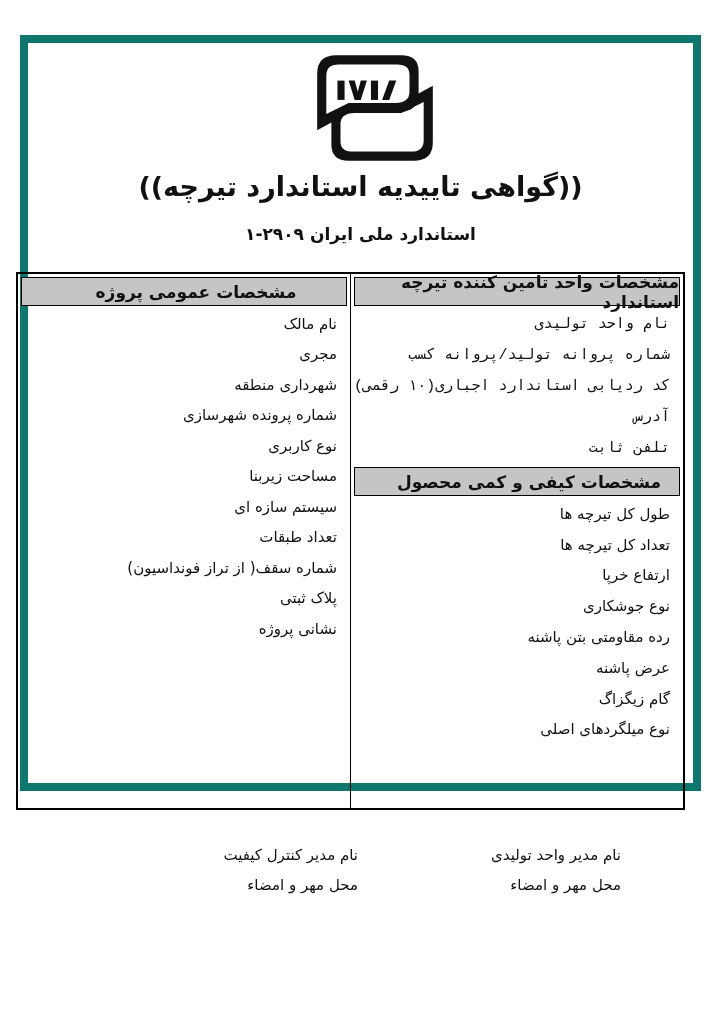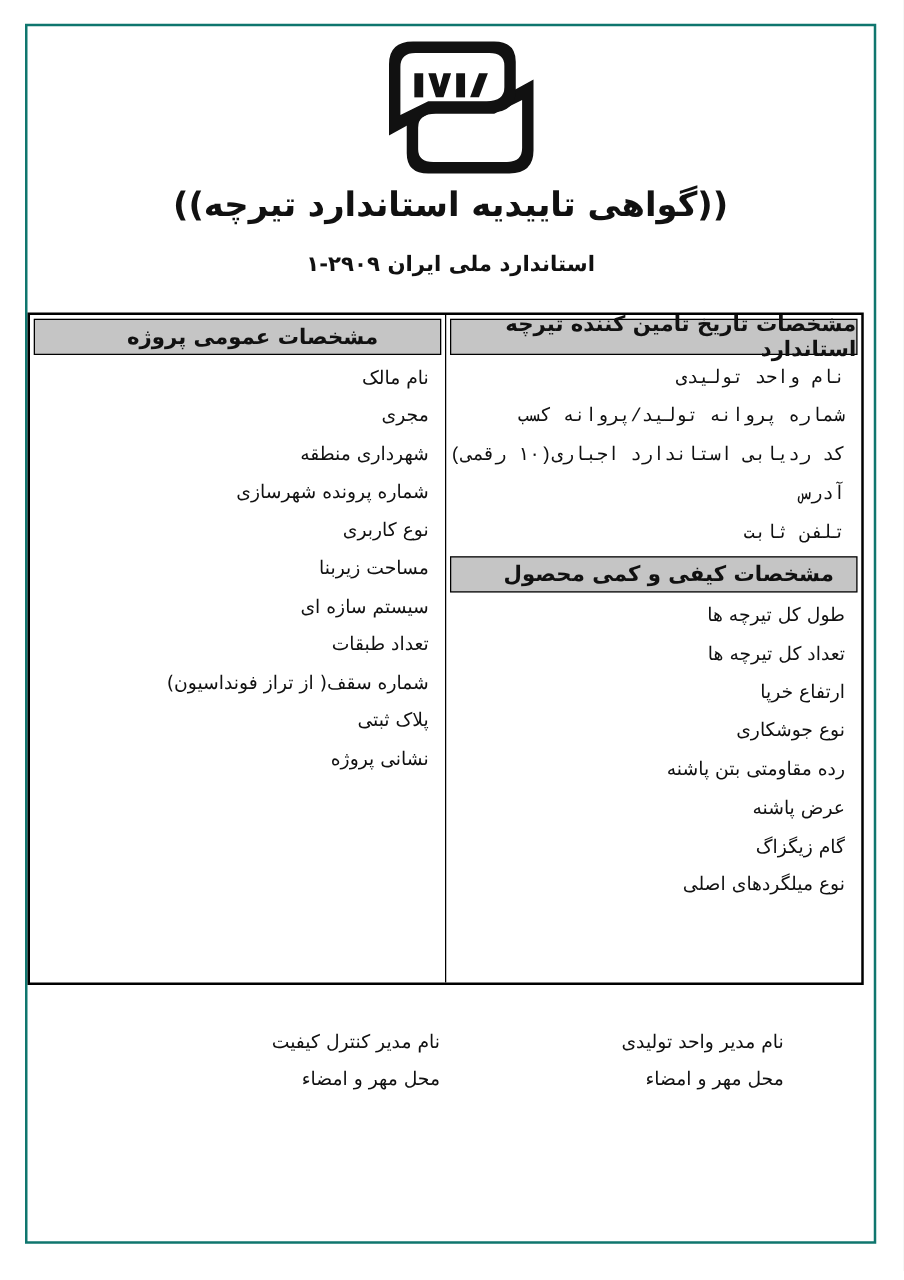--- a/index.html
+++ b/index.html
@@ -3,22 +3,22 @@
 <meta charset="utf-8">
 <style>
   html,body { margin:0; padding:0; background:#e9e9e9; }
   .page {
     position:relative; width:723px; height:1024px; margin:0 auto;
     background:#ffffff; color:#111111;
     font-family:"DejaVu Sans", sans-serif;
     direction:rtl; overflow:hidden;
   }
   .frame {
-    position:absolute; left:20px; top:19px; width:681px; height:976px;
-    border:2px solid #0f766e; box-sizing:border-box;
+    position:absolute; left:20px; top:35px; width:681px; height:756px;
+    border:8px solid #0f766e; box-sizing:border-box;
   }
   .logo { position:absolute; left:276px; top:6px; width:142px; height:118px; }
 
   .title {
     position:absolute; top:128px; left:0; right:0; text-align:center;
     font-size:27px; font-weight:bold; letter-spacing:0px;
   }
   .subtitle {
     position:absolute; top:181px; left:0; right:0; text-align:center;
     font-size:17px; font-weight:bold;
@@ -78,21 +78,21 @@
         <polygon points="77,50 84,31 91,31 84,50"></polygon>
       </g>
     </svg>
 
     <div class="title">((گواهی تاییدیه استاندارد تیرچه))</div>
     <div class="subtitle">استاندارد ملی ایران ۲۹۰۹-۱</div>
 
     <div class="cert-table">
 
       <div class="col col-supplier">
-        <div class="section-header">مشخصات تاریخ تامین کننده تیرچه استاندارد</div>
+        <div class="section-header">مشخصات واحد تامین کننده تیرچه استاندارد</div>
         <div class="rows-a">
           <div class="field-row">نام واحد تولیدی</div>
           <div class="field-row">شماره پروانه تولید/پروانه کسب</div>
           <div class="field-row">کد ردیابی استاندارد اجباری(۱۰ رقمی)</div>
           <div class="field-row">آدرس</div>
           <div class="field-row">تلفن ثابت</div>
         </div>
         <div class="section-header">مشخصات کیفی و کمی محصول</div>
         <div class="rows-b">
           <div class="field-row">طول کل تیرچه ها</div>

